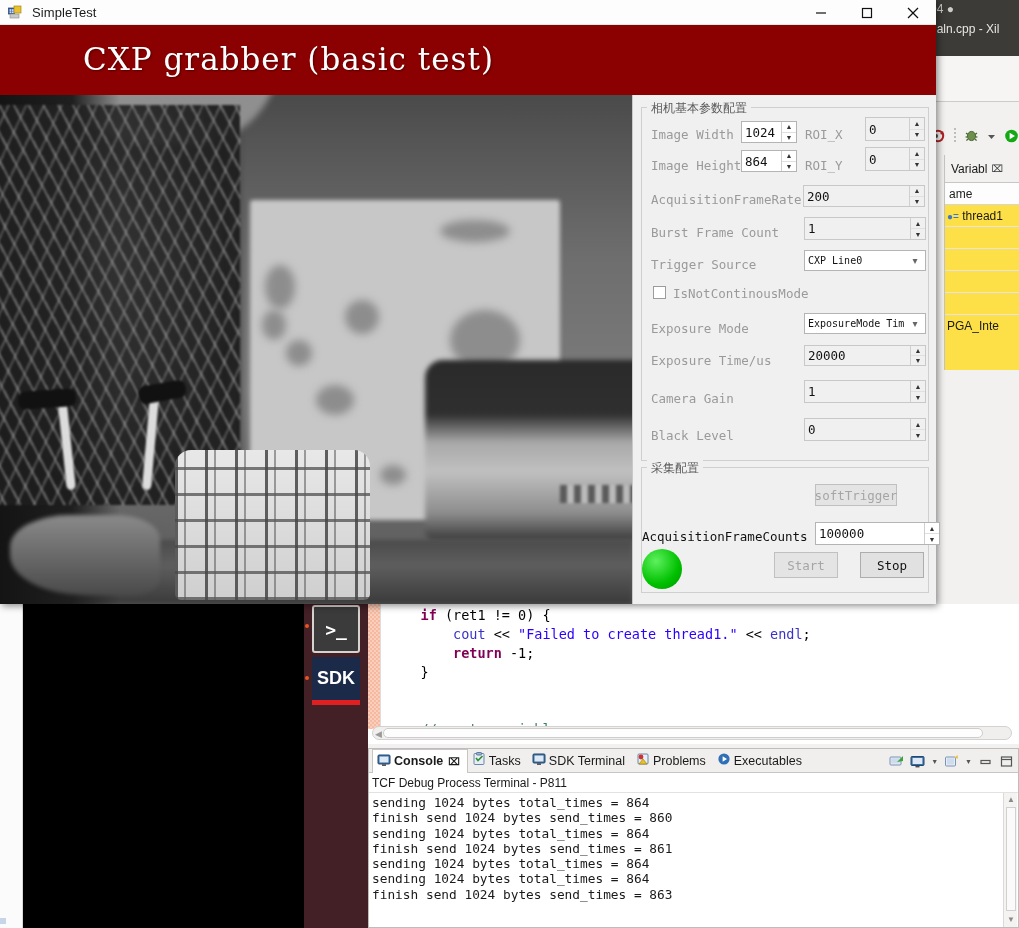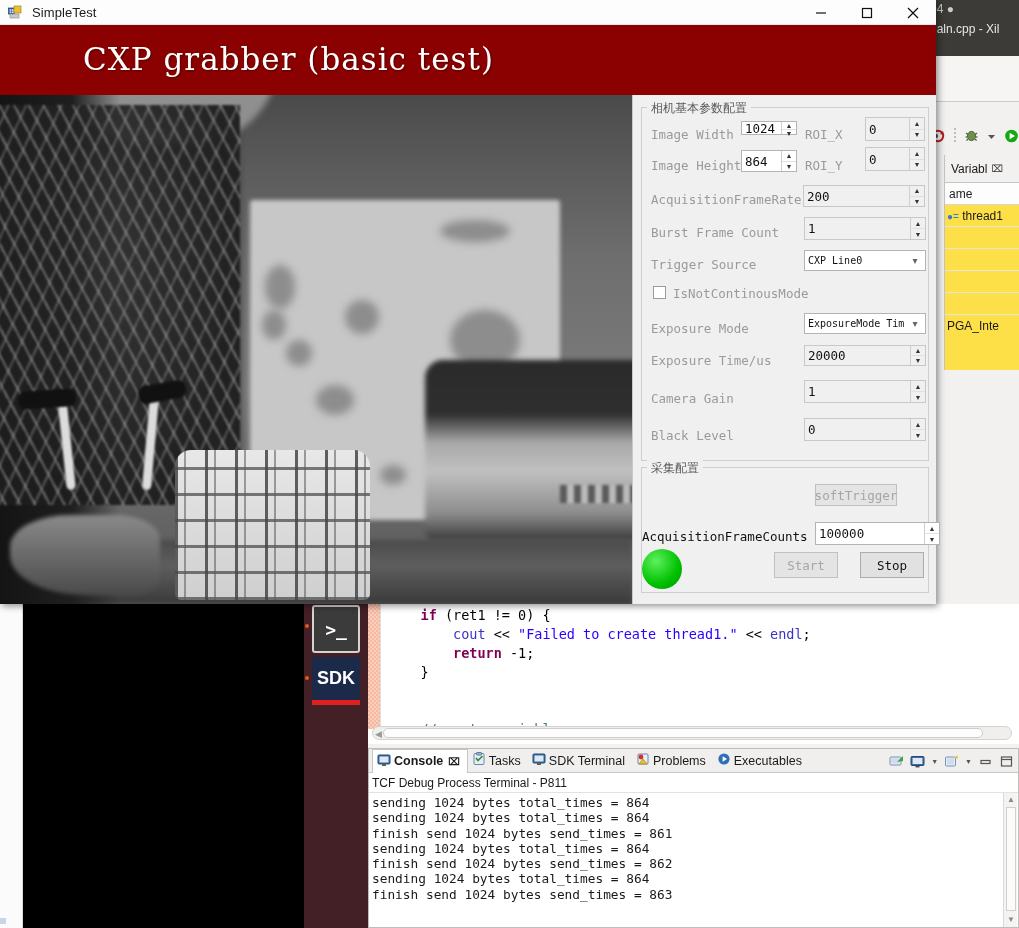--- a/index.html
+++ b/index.html
@@ -620,24 +620,24 @@
               <line x1="2.5" y1="5.5" x2="12.5" y2="5.5" stroke="#555" stroke-width="1.2"></line>
             </svg>
           </span>
         </div>
       </div>
 
       <div class="console-sub">TCF Debug Process Terminal - P811</div>
 
       <div class="console-body">
         <div class="cline">sending 1024 bytes total_times = 864</div>
+        <div class="cline">finish send 1024 bytes send_times = 860</div>
         <div class="cline">sending 1024 bytes total_times = 864</div>
         <div class="cline">finish send 1024 bytes send_times = 861</div>
         <div class="cline">sending 1024 bytes total_times = 864</div>
-        <div class="cline">finish send 1024 bytes send_times = 862</div>
         <div class="cline">sending 1024 bytes total_times = 864</div>
         <div class="cline">finish send 1024 bytes send_times = 863</div>
 
         <div class="console-vscroll">
           <span class="cvs-up">▲</span>
           <div class="cvs-thumb"></div>
           <span class="cvs-dn">▼</span>
         </div>
       </div>
     </div>
@@ -708,21 +708,21 @@
       <div class="img-ottoman"></div>
       <div class="img-seat"></div>
     </div>
 
     <div class="st-panel">
 
       <div class="grp" style="left:8px; top:12px; width:288px; height:354px;"></div>
       <div class="grp-title" style="left:14px; top:5px;">相机基本参数配置</div>
 
       <div class="lbl" style="left:18px; top:32px;">Image Width</div>
-      <div class="spin" style="left:108px; top:26px; width:56px; height:14px;">
+      <div class="spin" style="left:108px; top:26px; width:56px; height:22px;">
         <input value="1024" style="">
         <div class="spin-btns">
           <div>▲</div>
           <div>▼</div>
         </div>
       </div>
 
       <div class="lbl" style="left:172px; top:32px;">ROI_X</div>
       <div class="spin dis" style="left:232px; top:22px; width:60px; height:24px;">
         <input value="0" style="">

